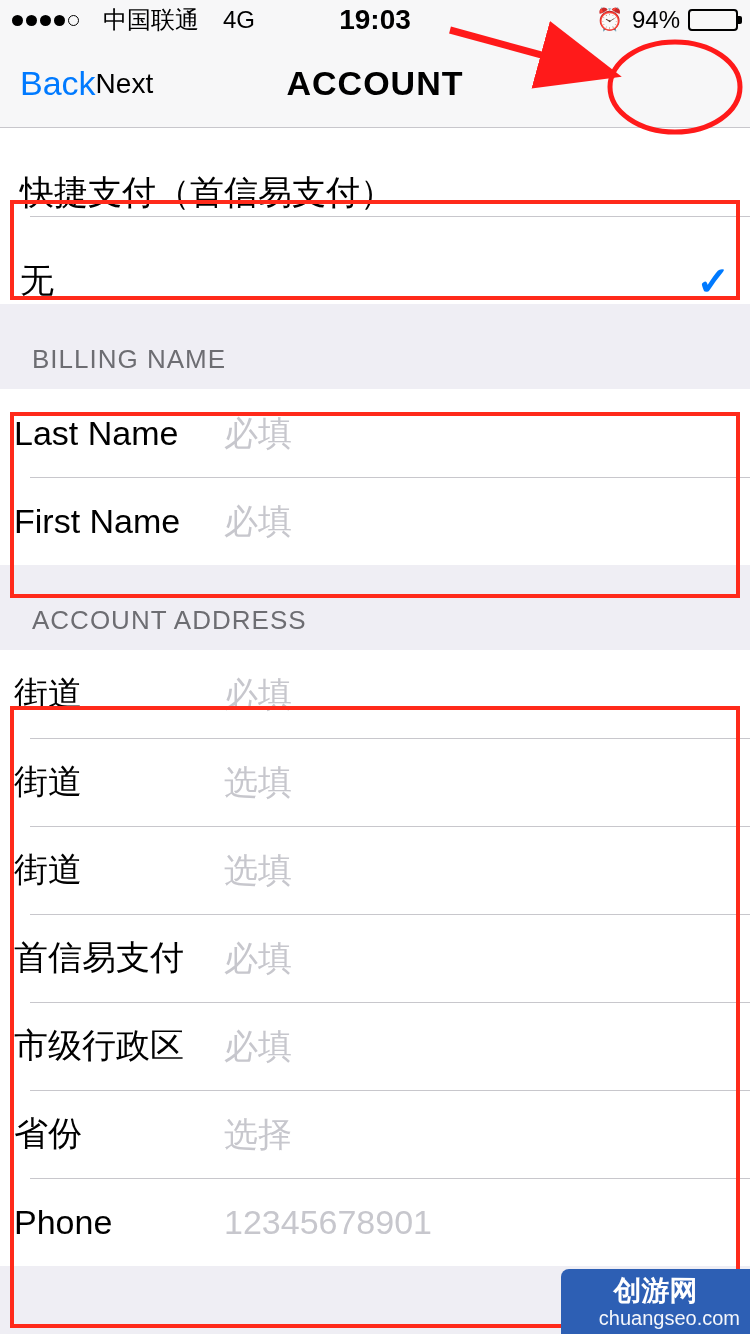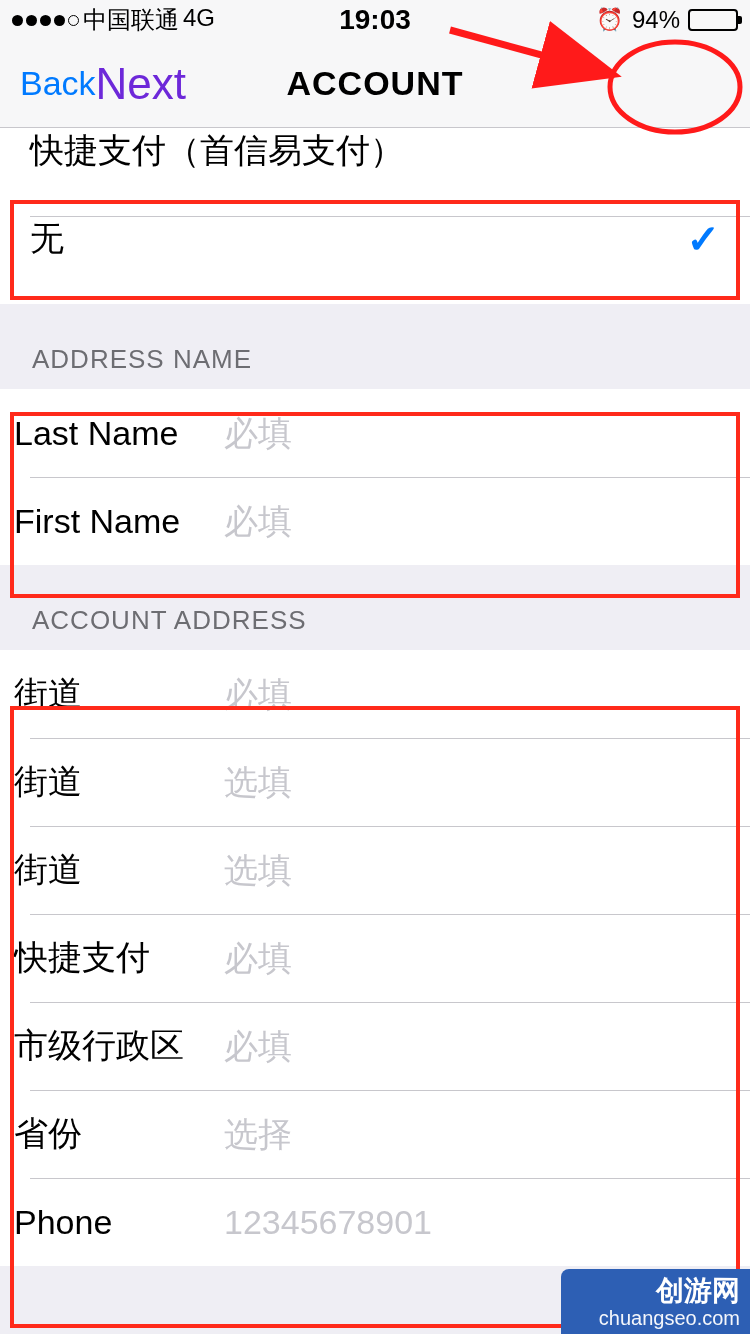--- a/index.html
+++ b/index.html
@@ -16,21 +16,21 @@
     .status-bar {
       height: 40px;
       background: #f7f7f8;
       display: flex;
       align-items: center;
       justify-content: space-between;
       padding: 0 12px;
       font-size: 24px;
       color: #000;
     }
-    .status-left { display: flex; gap: 4px; }
+    .status-left { display: flex; align-items: center; gap: 24px; }
     .signal-dots { display: flex; gap: 3px; align-items: center; }
     .dot { width: 11px; height: 11px; border-radius: 50%; background: #000; }
     .dot.empty { background: transparent; border: 1.5px solid #000; }
     .carrier { font-size: 24px; }
     .net { font-size: 24px; }
     .time { font-weight: 600; font-size: 28px; position: absolute; left: 50%; transform: translateX(-50%); }
     .status-right { display: flex; align-items: center; gap: 8px; }
     .alarm-icon { font-size: 22px; }
     .battery {
       width: 50px; height: 22px; border: 2px solid #000; border-radius: 4px;
@@ -51,29 +51,29 @@
       align-items: center;
       justify-content: flex-start;
       padding: 0 20px;
       position: relative;
     }
     .nav-back { color: #007aff; font-size: 34px; }
     .nav-title {
       position: absolute; left: 50%; transform: translateX(-50%);
       font-size: 34px; font-weight: 600; letter-spacing: 1px; color: #000;
     }
-    .nav-next { color: #6d28d9; font-size: 44px; }
+    .nav-next { color: #000000; font-size: 28px; }
 
     
     .group { background: #fff; }
     .row {
       min-height: 88px;
       display: flex;
-      align-items: flex-start;
-      padding: 0 30px;
+      align-items: flex-end;
+      padding: 0 20px;
       font-size: 34px;
       color: #000;
       position: relative;
     }
     .row + .row::before,
     .form-row + .form-row::before {
       content: "";
       position: absolute;
       top: 0; left: 30px; right: 0;
       height: 1px;
@@ -125,21 +125,21 @@
     .watermark {
       position: absolute;
       right: 0; bottom: 0;
       background: #2d5fb4;
       color: #fff;
       padding: 6px 10px 4px;
       font-size: 20px;
       line-height: 1.15;
       border-top-left-radius: 8px;
       z-index: 60;
-      text-align: right;
+      text-align: center;
       font-family: "Microsoft YaHei", sans-serif;
     }
     .watermark .l1 { font-size: 28px; font-weight: bold; }
     .watermark .l2 { font-size: 20px; opacity: .95; margin-left: 28px; }
     .toutiao {
       position: absolute; right: 140px; bottom: 6px; z-index: 58;
       font-size: 20px; color: rgba(255,255,255,.85);
       text-shadow: 0 0 3px rgba(0,0,0,.6);
     }
   </style>
@@ -175,21 +175,21 @@
 <div class="group">
   <div class="row">
     <span>快捷支付（首信易支付）</span>
   </div>
   <div class="row selected">
     <span>无</span>
     <span class="check">✓</span>
   </div>
 </div>
 
-<div class="section-header">ADDRESS NAME</div>
+<div class="section-header">BILLING NAME</div>
 <div class="group">
   <div class="form-row">
     <span class="form-label">Last Name</span>
     <input class="form-input" placeholder="必填" style="">
   </div>
   <div class="form-row">
     <span class="form-label">First Name</span>
     <input class="form-input" placeholder="必填" style="">
   </div>
 </div>
@@ -202,21 +202,21 @@
   </div>
   <div class="form-row">
     <span class="form-label">街道</span>
     <input class="form-input" placeholder="选填" style="">
   </div>
   <div class="form-row">
     <span class="form-label">街道</span>
     <input class="form-input" placeholder="选填" style="">
   </div>
   <div class="form-row">
-    <span class="form-label">快捷支付</span>
+    <span class="form-label">首信易支付</span>
     <input class="form-input" placeholder="必填" style="">
   </div>
   <div class="form-row">
     <span class="form-label">市级行政区</span>
     <input class="form-input" placeholder="必填" style="">
   </div>
   <div class="form-row">
     <span class="form-label">省份</span>
     <input class="form-input" placeholder="选择" style="">
   </div>

